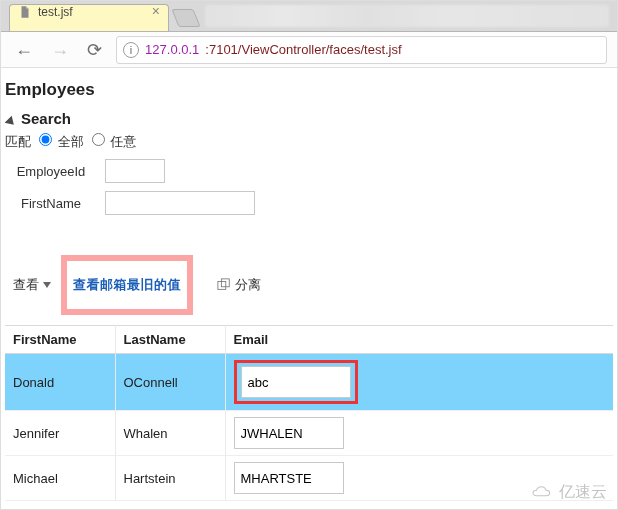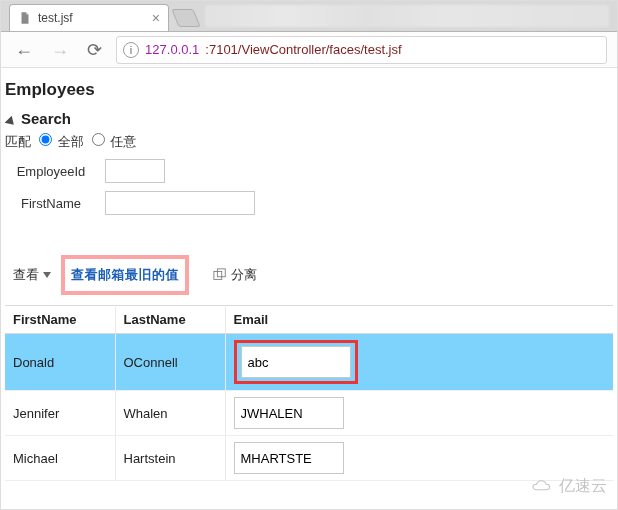--- a/index.html
+++ b/index.html
@@ -1,21 +1,21 @@
 <!DOCTYPE html>
 <html><head>
 <meta charset="utf-8">
 <style>
   * { box-sizing: border-box; }
   html, body { margin:0; padding:0; font-family: Arial, Helvetica, sans-serif; font-size:13px; color:#222; background:#fff; }
   .root { width:618px; height:510px; position:relative; overflow:hidden; border:1px solid #ddd; }
 
   
   .tab-strip { height:31px; background:#d9d9d9; display:flex; align-items:flex-end; padding-left:8px; border-bottom:1px solid #b5b5b5; }
-  .tab { background:#ffffff; height:27px; min-width:160px; border:1px solid #b0b0b0; border-bottom:none; border-radius:4px 4px 0 0; display:flex; align-items:center; padding:0 8px; gap:6px; font-size:12px; color:#444; position:relative; }
+  .tab { background:#fef9c3; height:27px; min-width:160px; border:1px solid #b0b0b0; border-bottom:none; border-radius:4px 4px 0 0; display:flex; align-items:flex-end; padding:12px 8px; gap:6px; font-size:12px; color:#444; position:relative; }
   .tab .file-icon { width:14px; height:14px; display:inline-block; }
   .tab .file-icon svg { width:14px; height:14px; }
   .tab .close { position:absolute; right:8px; color:#888; font-size:14px; cursor:pointer; }
   .newtab { width:22px; height:18px; margin-left:6px; background:#cfcfcf; border:1px solid #b0b0b0; transform:skewX(22deg); border-radius:3px; margin-bottom:4px; }
   .blurred-bg { flex:1; height:22px; margin:0 8px 4px 8px; background:linear-gradient(90deg,#e8e8e8,#f3f3f3 20%,#e6e6e6 40%,#f0f0f0 60%,#e8e8e8); border-radius:3px; filter:blur(1px); opacity:.6; }
 
   .toolbar { height:36px; display:flex; align-items:center; gap:10px; padding:0 10px; border-bottom:1px solid #e0e0e0; background:#fcfcfc; }
   .nav-btn { color:#6b6b6b; font-size:18px; cursor:pointer; padding:2px 4px; }
   .nav-btn.disabled { color:#c6c6c6; cursor:default; }
   .addr-wrap { flex:1; display:flex; align-items:center; height:28px; border:1px solid #d6d6d6; border-radius:3px; padding:0 6px; background:#fff; gap:6px; }
@@ -31,34 +31,34 @@
   .match-row input[type=radio] { margin:0 2px 0 0; }
 
   .form-row { display:flex; align-items:center; margin:8px 0; }
   .form-lbl { width:100px; text-align:center; padding-right:8px; color:#333; }
   .text-in { border:1px solid #c8c8c8; height:24px; padding:2px 4px; font-size:13px; background:#fff; }
   .w60 { width:60px; } .w150 { width:150px; }
 
   .tbl-toolbar { display:flex; align-items:center; gap:10px; margin-top:36px; padding:4px 8px; }
   .menu-btn { display:inline-flex; align-items:center; gap:4px; color:#333; cursor:pointer; }
   .tri-dn { width:0;height:0;border-left:4px solid transparent;border-right:4px solid transparent;border-top:6px solid #666; }
-  .hl-box { border:4px solid #fca5a5; padding:7px 6px; }
+  .hl-box { border:6px solid #fca5a5; padding:15px 6px; }
   .linklike { color:#1b5fb8; text-decoration:none; font-weight:bold; letter-spacing:.5px; }
   .detach-ico { width:14px; height:14px; display:inline-flex; align-items:center; justify-content:center; }
   .detach-ico svg { width:14px; height:14px; }
 
   table.data { width:100%; border-collapse:collapse; margin-top:6px; }
   table.data th { text-align:left; font-weight:bold; background:#fff; border-top:1px solid #d9d9d9; border-bottom:1px solid #d9d9d9; padding:6px 8px; font-size:13px; }
   table.data td { border-bottom:1px solid #eee; padding:6px 8px; vertical-align:middle; height:34px; }
   .col-sep { border-right:1px solid #eaeaea; }
   tr.sel td { background:#7dd3fc; }
   .email-in { border:1px solid #c8c8c8; height:22px; width:110px; padding:15px 6px; font-size:13px; }
   .email-hl { border:3px solid #e33; padding:3px 4px; display:inline-block; }
 
-  .watermark { position:absolute; right:10px; bottom:12px; color:#c4c4c4; font-size:16px; display:flex; align-items:center; gap:6px; }
+  .watermark { position:absolute; right:10px; bottom:6px; color:#c4c4c4; font-size:16px; display:flex; align-items:center; gap:6px; }
   .watermark svg { width:22px; height:18px; }
 </style>
 </head>
 <body>
 <div class="root">
 
 <div class="tab-strip">
   <div class="tab">
     <span class="file-icon">
       <svg viewBox="0 0 24 24">

